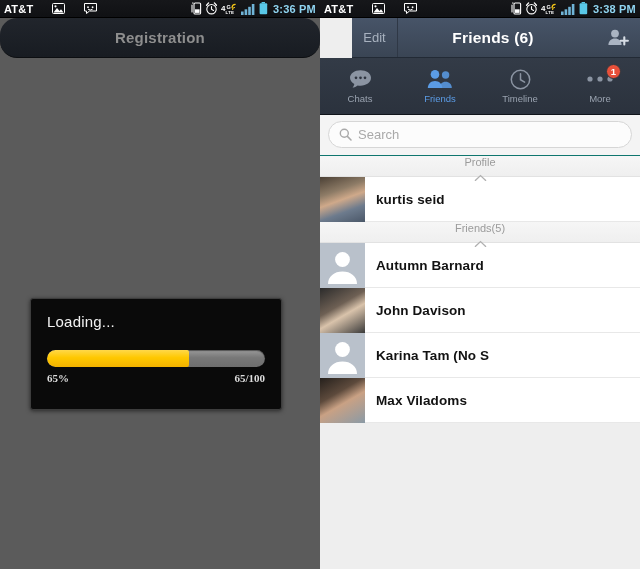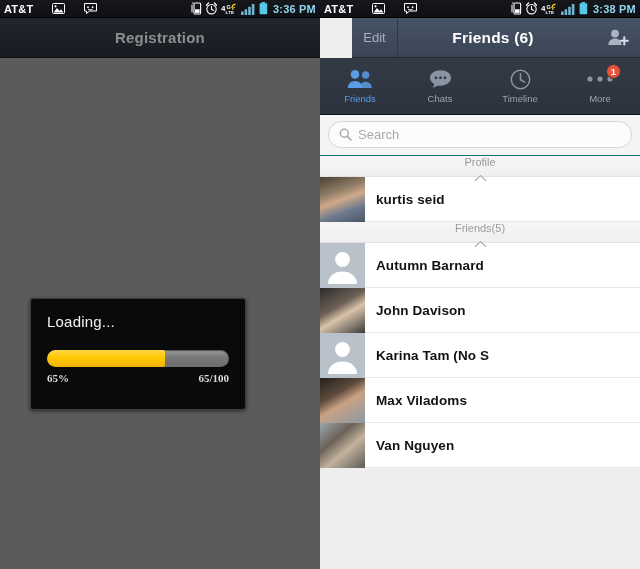--- a/index.html
+++ b/index.html
@@ -32,31 +32,32 @@
   
   .panel-left{
     position:relative; width:320px; height:569px;
     background:#5b5b5b; overflow:hidden;
   }
   .reg-header{
     height:40px;
     background:linear-gradient(180deg,#21252c 0%,#181c22 100%);
     display:flex; align-items:center; justify-content:center;
     border-bottom:1px solid #0c0e11;
+    border-radius:17px;
   }
   .reg-title{
     color:#8e8e8e; font-size:15px; font-weight:bold; letter-spacing:.2px;
   }
   .reg-body{
     position:absolute; top:59px; left:0; right:0; bottom:0;
     background:#5b5b5b;
   }
   .dialog{
     position:absolute; left:30px; top:239px;
-    width:216px; height:112px;
+    width:252px; height:112px;
     background:#0a0a0a;
     border:1px solid #3d3d3d;
     border-radius:3px;
     box-shadow:0 1px 4px rgba(0,0,0,.55);
     padding:14px 16px 0 16px;
   }
   .dlg-title{
     color:#f2f2f2; font-size:15px; font-weight:normal;
     letter-spacing:.2px; margin-bottom:20px;
   }
@@ -323,44 +324,44 @@
       <div class="fr-add">
         <svg width="22" height="19" viewBox="0 0 22 19">
           <circle cx="8" cy="5.6" r="3.9" fill="#aab4c2"></circle>
           <path d="M1.4 17c0-3.9 2.9-6.4 6.6-6.4s6.6 2.5 6.6 6.4z" fill="#aab4c2"></path>
           <path d="M17.3 9.2v7.2M13.7 12.8h7.2" stroke="#d7dde5" stroke-width="2.1" stroke-linecap="round"></path>
         </svg>
       </div>
     </div>
 
     <div class="tabbar" id="tabbar">
+        <div class="tab">
+          <span class="tab-ico">
+            <svg width="23" height="20" viewBox="0 0 23 20">
+       <path d="M11.5 1.2C5.6 1.2 1 4.6 1 8.8c0 2.5 1.7 4.7 4.3 6.1-.2 1.3-.9 2.7-1.9 3.7 1.9-.3 3.9-1.1 5.2-2.2.9.2 1.9.3 2.9.3 5.9 0 10.5-3.4 10.5-7.9S17.4 1.2 11.5 1.2z" fill="#8b94a2"></path>
+       <circle cx="7" cy="8.8" r="1.35" fill="#2e343f"></circle>
+       <circle cx="11.5" cy="8.8" r="1.35" fill="#2e343f"></circle>
+       <circle cx="16" cy="8.8" r="1.35" fill="#2e343f"></circle>
+     </svg>
+          </span>
+     <span class="tab-label">Chats</span>
+        </div>
         <div class="tab active">
           <span class="tab-ico">
             <svg width="26" height="20" viewBox="0 0 26 20">
        <circle cx="8" cy="5.4" r="4.3" fill="#5b9ce6"></circle>
        <path d="M0.8 19c0-4.3 3.2-7.1 7.2-7.1s7.2 2.8 7.2 7.1z" fill="#5b9ce6"></path>
        <circle cx="18.6" cy="6" r="3.7" fill="#5b9ce6" opacity=".85"></circle>
        <path d="M12.4 19c0-3.7 2.8-6.2 6.2-6.2s6.2 2.5 6.2 6.2z" fill="#5b9ce6" opacity=".85"></path>
      </svg>
           </span>
      <span class="tab-label">Friends</span>
         </div>
         <div class="tab">
           <span class="tab-ico">
-            <svg width="23" height="20" viewBox="0 0 23 20">
-       <path d="M11.5 1.2C5.6 1.2 1 4.6 1 8.8c0 2.5 1.7 4.7 4.3 6.1-.2 1.3-.9 2.7-1.9 3.7 1.9-.3 3.9-1.1 5.2-2.2.9.2 1.9.3 2.9.3 5.9 0 10.5-3.4 10.5-7.9S17.4 1.2 11.5 1.2z" fill="#8b94a2"></path>
-       <circle cx="7" cy="8.8" r="1.35" fill="#2e343f"></circle>
-       <circle cx="11.5" cy="8.8" r="1.35" fill="#2e343f"></circle>
-       <circle cx="16" cy="8.8" r="1.35" fill="#2e343f"></circle>
-     </svg>
-          </span>
-     <span class="tab-label">Chats</span>
-        </div>
-        <div class="tab">
-          <span class="tab-ico">
             <svg width="21" height="21" viewBox="0 0 21 21">
        <circle cx="10.5" cy="10.5" r="9.2" fill="none" stroke="#8b94a2" stroke-width="1.5"></circle>
        <path d="M10.5 4.8v5.9l4.1 2.4" stroke="#8b94a2" stroke-width="1.5" fill="none" stroke-linecap="round"></path>
      </svg>
           </span>
      <span class="tab-label">Timeline</span>
         </div>
         <div class="tab">
           <span class="tab-ico">
             <svg width="30" height="10" viewBox="0 0 30 10">
@@ -432,22 +433,16 @@
         <path d="M8 41c0-7.8 6.3-12.6 14.5-12.6S37 33.2 37 41z" fill="#ffffff"></path>
       </svg></span></span>
        <span class="row-name">Karina Tam (No S</span>
         </div>
         <div class="row">
           <span class="avatar">
             <span style="position:absolute;inset:0;background:linear-gradient(150deg,#25201c 0%,#5d4a3c 35%,#c9a184 55%,#8a9aa6 100%);"></span>
           </span>
        <span class="row-name">Max Viladoms</span>
         </div>
-        <div class="row">
-          <span class="avatar">
-            <span style="position:absolute;inset:0;background:linear-gradient(140deg,#9aa7ad 0%,#6b6257 35%,#c3b29d 60%,#5b5b57 100%);"></span>
-          </span>
-       <span class="row-name">Van Nguyen</span>
-        </div>
         <div class="list-filler"></div>
       </div>
   </div>
 </div>
 
 </body></html>

